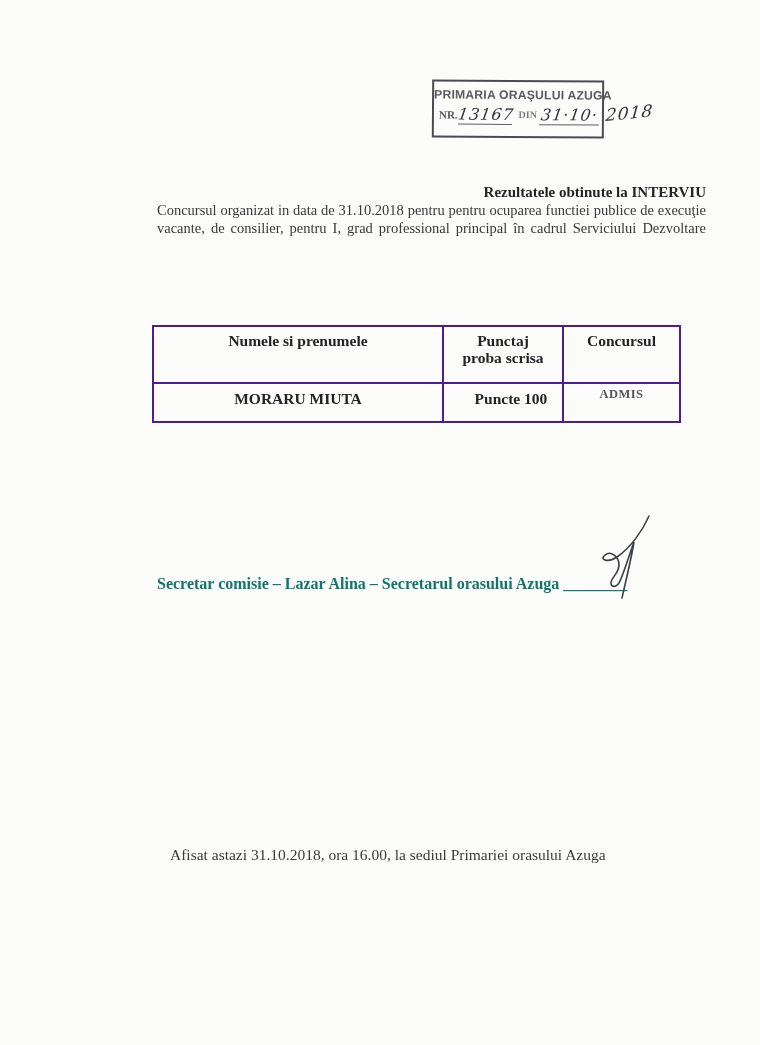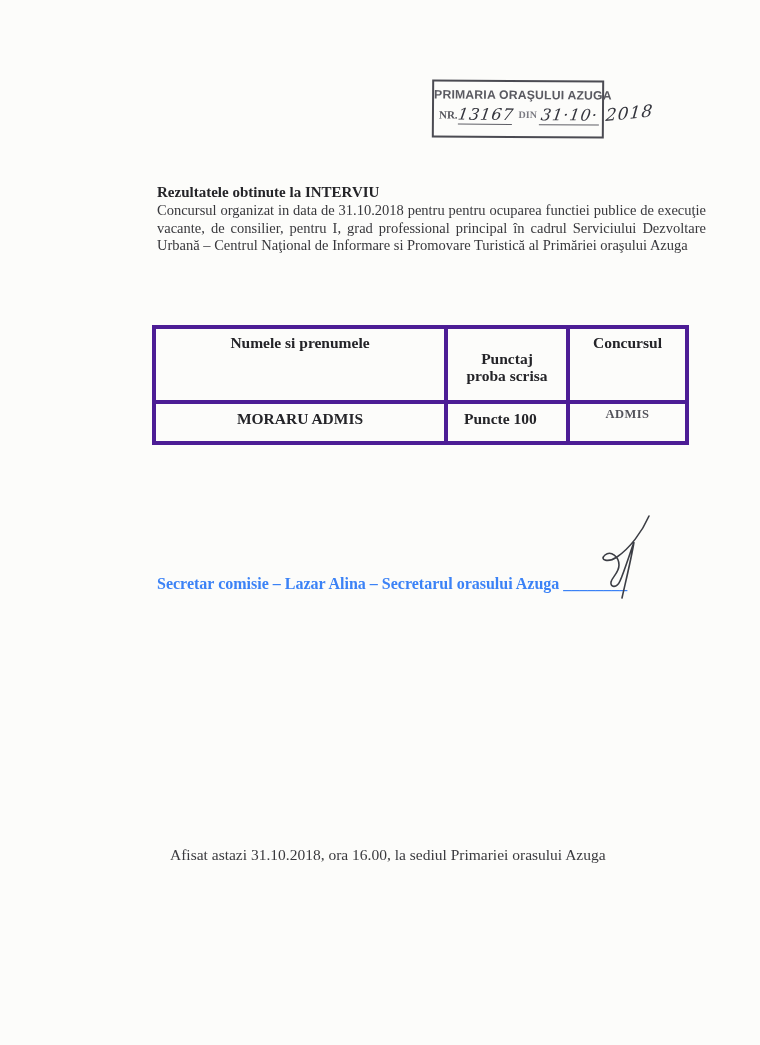--- a/index.html
+++ b/index.html
@@ -21,41 +21,41 @@
   .fill-nr{width:54px;}
   .fill-date{width:60px;}
   .hand{display:inline-block;font-family:"DejaVu Serif", serif;font-style:italic;
          color:#34353d;font-size:16px;letter-spacing:1px;transform:skewX(-8deg);
          white-space:nowrap;}
   .stamp-year{position:absolute;left:172px;top:20px;font-size:17px;
          transform:skewX(-10deg) rotate(-6deg);}
 
   
   .doc-title{position:absolute;left:157px;top:184px;width:549px;
-         text-align:left;font-weight:bold;font-size:15px;color:#242428;}
+         text-align:right;font-weight:bold;font-size:15px;color:#242428;}
   .intro{position:absolute;left:157px;top:202px;width:549px;
          font-size:14.5px;line-height:17.5px;color:#38383c;}
   .intro .jl{text-align:justify;text-align-last:justify;}
   .intro .ll{text-align:left;}
 
   
   .results{position:absolute;left:152px;top:325px;border-collapse:collapse;
          table-layout:fixed;width:521px;}
-  .results th,.results td{border:4px solid #4c1d95;vertical-align:top;
+  .results th,.results td{border:2px solid #4c1d95;vertical-align:top;
          font-weight:bold;color:#242428;padding:0;}
   .results th{height:50px;font-size:15.5px;padding-top:5px;text-align:center;}
   .results td{height:31px;font-size:15.5px;padding-top:6px;text-align:center;}
   .c1{width:288px;} .c2{width:118px;} .c3{width:115px;}
-  .hdr-narrow{width:92px;margin:16px auto;line-height:17px;}
-  td.score{text-align:left;padding-left:16px;}
+  .hdr-narrow{width:92px;margin:0 auto;line-height:17px;}
+  td.score{text-align:center;padding-left:16px;}
   td.result{font-size:12.5px;letter-spacing:.5px;color:#53535a;padding-top:3px;}
 
   
   .secretary{position:absolute;left:157px;top:575px;font-weight:bold;
-         font-size:16px;color:#3b82f6;white-space:nowrap;}
+         font-size:16px;color:#0f766e;white-space:nowrap;}
   .sig{position:absolute;left:586px;top:510px;}
 
   
   .footer{position:absolute;left:170px;top:846px;font-size:15.5px;color:#3a3a3e;
          white-space:nowrap;}
 </style>
 </head>
 <body>
 
 <div>
@@ -69,34 +69,33 @@
       <span class="fill-line fill-date"><span class="hand">31·10·</span></span>
     </div>
     <span class="hand stamp-year">2018</span>
   </div>
 
   <div class="doc-title">Rezultatele obtinute la INTERVIU</div>
 
   <div class="intro">
     <div class="jl">Concursul organizat in data de 31.10.2018 pentru pentru ocuparea functiei publice de execuţie</div>
     <div class="jl">vacante, de consilier, pentru I, grad professional principal în cadrul Serviciului Dezvoltare</div>
-    <div class="ll">Urbană – Centrul Naţional de Informare si Promovare Turistică al Primăriei oraşului Azuga</div>
   </div>
 
   <table class="results">
     <tbody>
         <tr>
       <th class="c1"><span>Numele si prenumele</span></th>
       <th class="c2">
             <div class="hdr-narrow">Punctaj proba scrisa</div>
           </th>
       <th class="c3"><span>Concursul</span></th>
     </tr>
     <tr>
-      <td>MORARU ADMIS</td>
+      <td>MORARU MIUTA</td>
       <td class="score">Puncte 100</td>
       <td class="result">ADMIS</td>
     </tr>
   </tbody>
     </table>
 
   <div class="secretary">Secretar comisie – Lazar Alina – Secretarul orasului Azuga ________</div>
 
   <svg class="sig" viewBox="0 0 80 92" width="80" height="92">
     <path d="M63 6 C56 22 44 38 31 47 C22 53 13 50 19 45 C25 40 33 47 33 55

